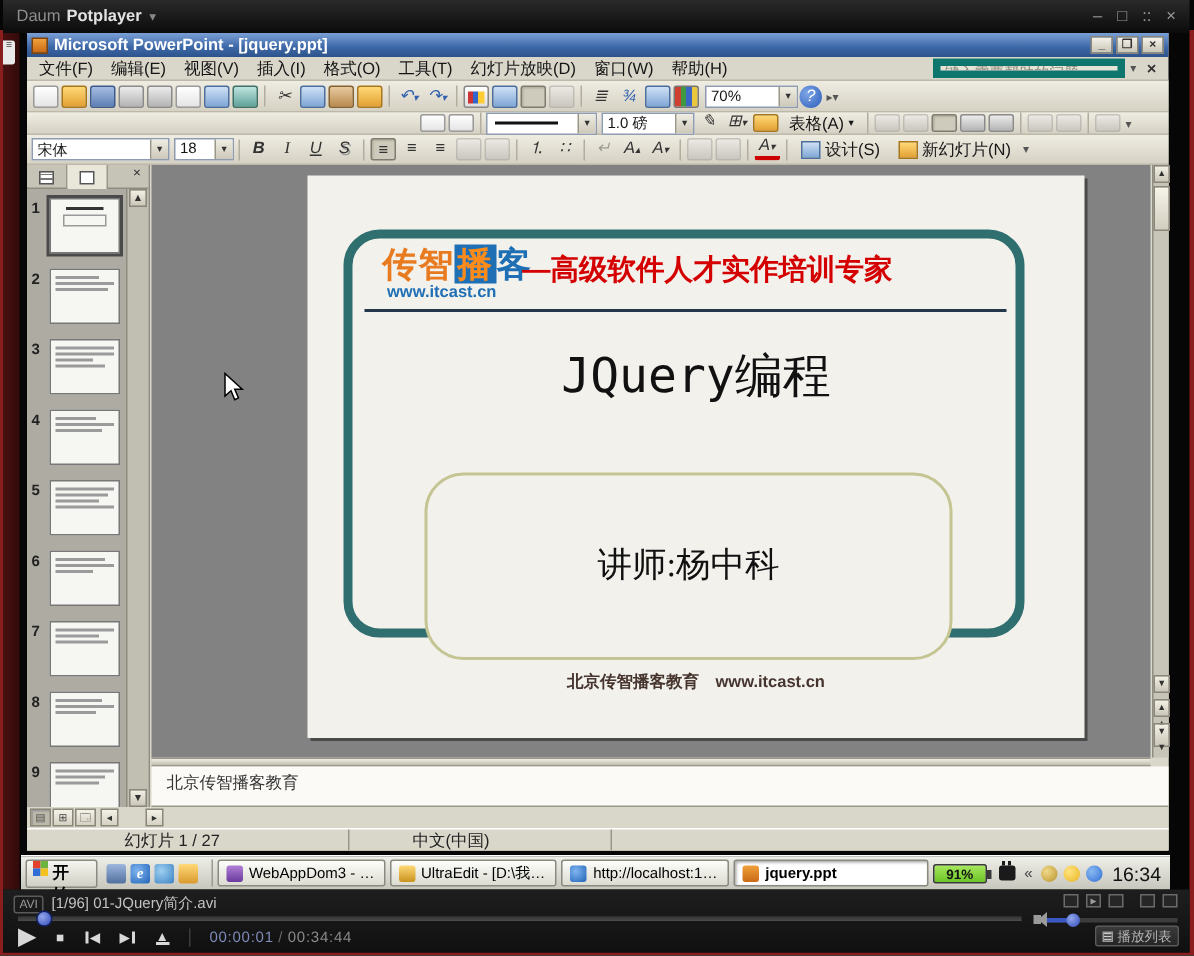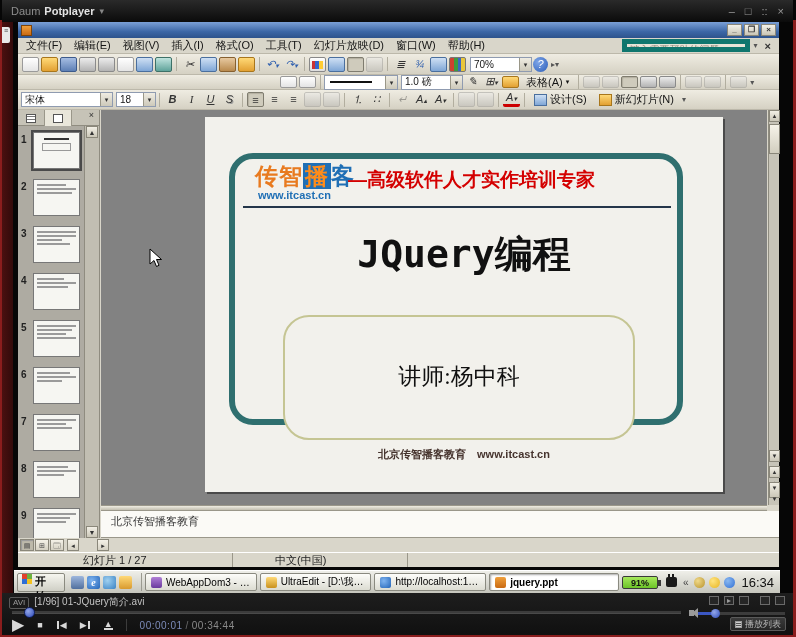--- a/index.html
+++ b/index.html
@@ -76,21 +76,21 @@
 .main{position:absolute;left:83px;top:0;width:666px;height:395px;background:#828282;overflow:hidden}
 .slide{position:absolute;left:104px;top:7px;width:518px;height:375px;background:#F2F1EC;box-shadow:2px 2px 0 #4a4a4a}
 .teal{position:absolute;left:24px;top:36px;width:454px;height:272px;border:6px solid #2F6F6F;border-radius:24px}
 .logo{position:absolute;left:50px;top:44px;font-size:23px;font-weight:bold;letter-spacing:1px}
 .lg-o{color:#E87A1F}
 .lg-m{color:#FF8C1A;background:#1F6FB5;padding:0 2px}
 .lg-b{color:#1F6FB5}
 .logosite{position:absolute;left:53px;top:72px;font-size:11px;color:#1F6FB5;font-weight:bold}
 .tagline{position:absolute;left:143px;top:50px;font-size:19px;font-weight:bold;color:#D40000;white-space:nowrap}
 .divider{position:absolute;left:38px;top:89px;width:428px;height:2px;background:#24364a}
-.stitle{position:absolute;left:0;top:112px;width:100%;text-align:center;font-size:38px;font-weight:bold;color:#111;font-family:"DejaVu Sans Mono","Liberation Sans",sans-serif}
+.stitle{position:absolute;left:0;top:112px;width:100%;text-align:center;font-size:32px;font-weight:normal;color:#111;font-family:"DejaVu Sans Mono","Liberation Sans",sans-serif}
 .innerbox{position:absolute;left:78px;top:198px;width:352px;height:125px;background:#F2F1EC;border:2px solid #C5C593;border-radius:26px}
 .lecturer{position:absolute;left:0;top:44px;width:100%;text-align:center;font-size:23px;color:#111;font-family:"Liberation Serif",serif}
 .sfooter{position:absolute;left:0;top:330px;width:100%;text-align:center;font-size:11px;color:#46342e;font-weight:bold}
 
 .vscroll{position:absolute;left:750px;top:0;width:11px;height:395px;background:#c7c4b8;border-left:1px solid #8f8c80}
 .vbtn{position:absolute;left:0;width:11px;height:12px;background:linear-gradient(#f2efe5,#cbc7b8);border:1px solid #8a877a;font-size:6px;text-align:center;line-height:11px;color:#333}
 .vthumb{position:absolute;left:0;top:14px;width:11px;height:30px;background:linear-gradient(#f6f3e9,#d2ceb f);background:linear-gradient(#f6f3e9,#d2cebf);border:1px solid #8a877a}
 
 .splitter{position:absolute;left:83px;top:395px;width:666px;height:6px;background:linear-gradient(#efece2,#c2beb0);border-top:1px solid #9a978a;border-bottom:1px solid #9a978a}
 .notes{position:absolute;left:83px;top:401px;width:678px;height:27px;background:#fbfaf6;border-bottom:1px solid #9a978a;padding:3px 0 0 10px;color:#333}
@@ -187,20 +187,21 @@
   <div class="edge-l"></div>
   <div class="edge-r"></div>
   <div class="edge-b"></div>
   <div class="maroon"></div>
   <div class="marker">≡</div>
 
   <div class="xp">
 
     <div class="xp-title">
       <span class="appico"></span>
+      <span>Microsoft PowerPoint - [jquery.ppt]</span>
       <span class="xp-btns">
         <span>_</span>
         <span>❐</span>
         <span>×</span>
       </span>
     </div>
 
     <div class="menubar">
       <span class="menu-item">文件(F)</span>
       <span class="menu-item">编辑(E)</span>

